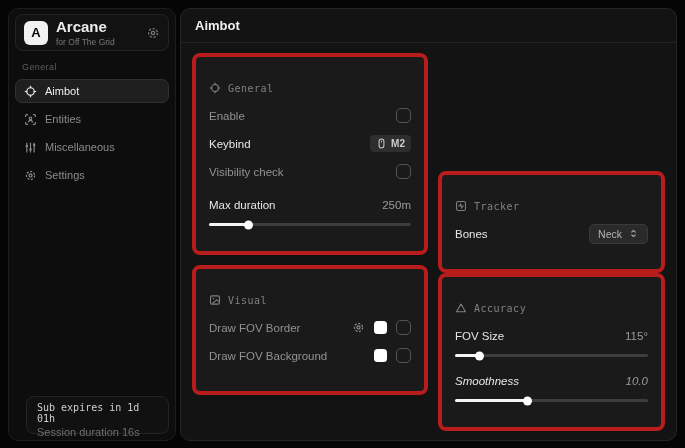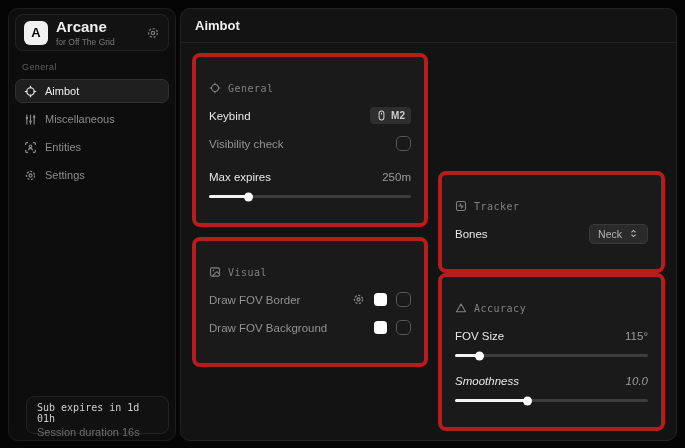--- a/index.html
+++ b/index.html
@@ -109,38 +109,38 @@
         <circle cx="8" cy="8" r="4.6"></circle>
           <path d="M8 1v3M8 12v3M1 8h3M12 8h3"></path>
       </svg>
     </span>
     <span>Aimbot</span>
   </div>
 
   <div class="nav-item">
     <span class="nicon">
       <svg width="13" height="13" viewBox="0 0 16 16" fill="none" stroke="currentColor" stroke-width="1.4">
+        <path d="M2 5V3.5A1.5 1.5 0 0 1 3.5 2H5M11 2h1.5A1.5 1.5 0 0 1 14 3.5V5M14 11v1.5a1.5 1.5 0 0 1-1.5 1.5H11M5 14H3.5A1.5 1.5 0 0 1 2 12.5V11"></path>
+        <circle cx="8" cy="6.5" r="1.6"></circle>
+          <path d="M5.2 11.5c.5-1.6 1.5-2.4 2.8-2.4s2.3.8 2.8 2.4"></path>
+      </svg>
+    </span>
+    <span>Entities</span>
+  </div>
+
+  <div class="nav-item">
+    <span class="nicon">
+      <svg width="13" height="13" viewBox="0 0 16 16" fill="none" stroke="currentColor" stroke-width="1.4">
         <path d="M3.5 2v12M8 2v12M12.5 2v12"></path>
         <circle cx="3.5" cy="6" r="1.5" fill="currentColor" stroke="none"></circle>
         <circle cx="8" cy="10.5" r="1.5" fill="currentColor" stroke="none"></circle>
         <circle cx="12.5" cy="5" r="1.5" fill="currentColor" stroke="none"></circle>
       </svg>
     </span>
     <span>Miscellaneous</span>
-  </div>
-
-  <div class="nav-item">
-    <span class="nicon">
-      <svg width="13" height="13" viewBox="0 0 16 16" fill="none" stroke="currentColor" stroke-width="1.4">
-        <path d="M2 5V3.5A1.5 1.5 0 0 1 3.5 2H5M11 2h1.5A1.5 1.5 0 0 1 14 3.5V5M14 11v1.5a1.5 1.5 0 0 1-1.5 1.5H11M5 14H3.5A1.5 1.5 0 0 1 2 12.5V11"></path>
-        <circle cx="8" cy="6.5" r="1.6"></circle>
-          <path d="M5.2 11.5c.5-1.6 1.5-2.4 2.8-2.4s2.3.8 2.8 2.4"></path>
-      </svg>
-    </span>
-    <span>Entities</span>
   </div>
 
   <div class="nav-item">
     <span class="nicon">
       <svg width="13" height="13" viewBox="0 0 16 16" fill="none" stroke="currentColor" stroke-width="1.5">
         <circle cx="8" cy="8" r="5" stroke-dasharray="2.6 1.9"></circle>
           <circle cx="8" cy="8" r="1.9"></circle>
       </svg>
     </span>
     <span>Settings</span>
@@ -165,41 +165,45 @@
         <div class="card-head">
           <span>
             <svg width="12" height="12" viewBox="0 0 16 16" fill="none" stroke="currentColor" stroke-width="1.5">
               <circle cx="8" cy="8" r="4.6"></circle>
                 <path d="M8 1v3M8 12v3M1 8h3M12 8h3"></path>
             </svg>
           </span>
           <span>General</span>
         </div>
 
+        <div class="row">
+          <span class="lbl-dim">Enable</span>
+          <span class="checkbox"></span>
+        </div>
 
         <div class="row">
           <span class="lbl-bright">Keybind</span>
           <span class="badge">
             <span>
               <svg width="11" height="11" viewBox="0 0 16 16" fill="none" stroke="currentColor" stroke-width="1.5">
                 <rect x="4.5" y="1.5" width="7" height="13" rx="3.5"></rect>
                   <path d="M8 4v2.5"></path>
               </svg>
             </span>
             <span>M2</span>
           </span>
         </div>
 
         <div class="row">
           <span class="lbl-dim">Visibility check</span>
           <span class="checkbox"></span>
         </div>
 
         <div class="row" style="margin-top:12px;">
-          <span class="lbl-bright">Max expires</span>
+          <span class="lbl-bright">Max duration</span>
           <span class="val">250m</span>
         </div>
         <div class="slider">
           <div class="slider-fill" style="width: 20%;">
             <div class="slider-thumb"></div>
           </div>
         </div>
       </div>
 
       <div class="card">

